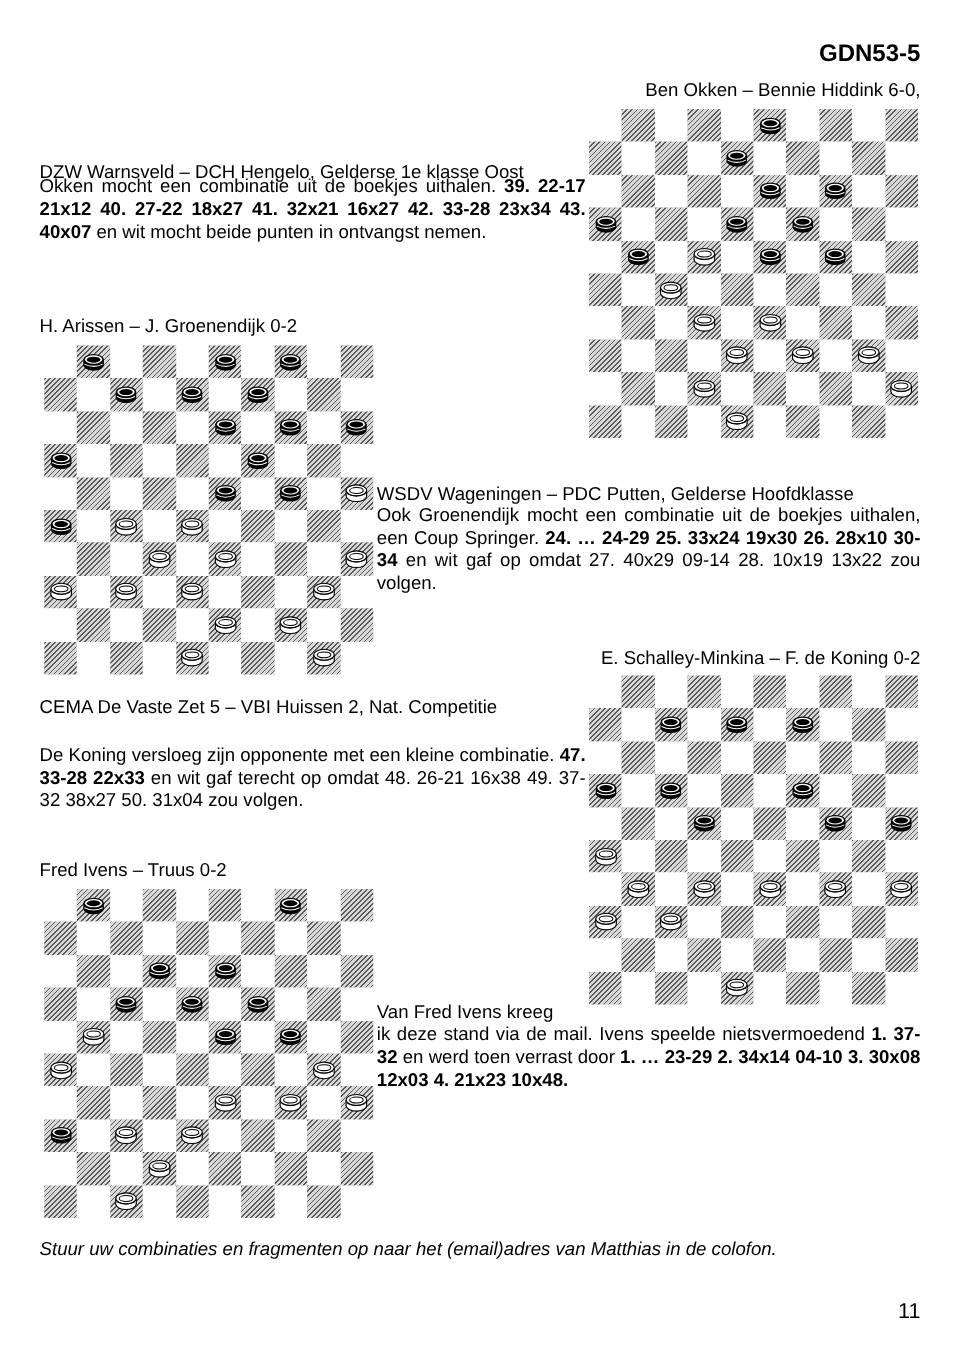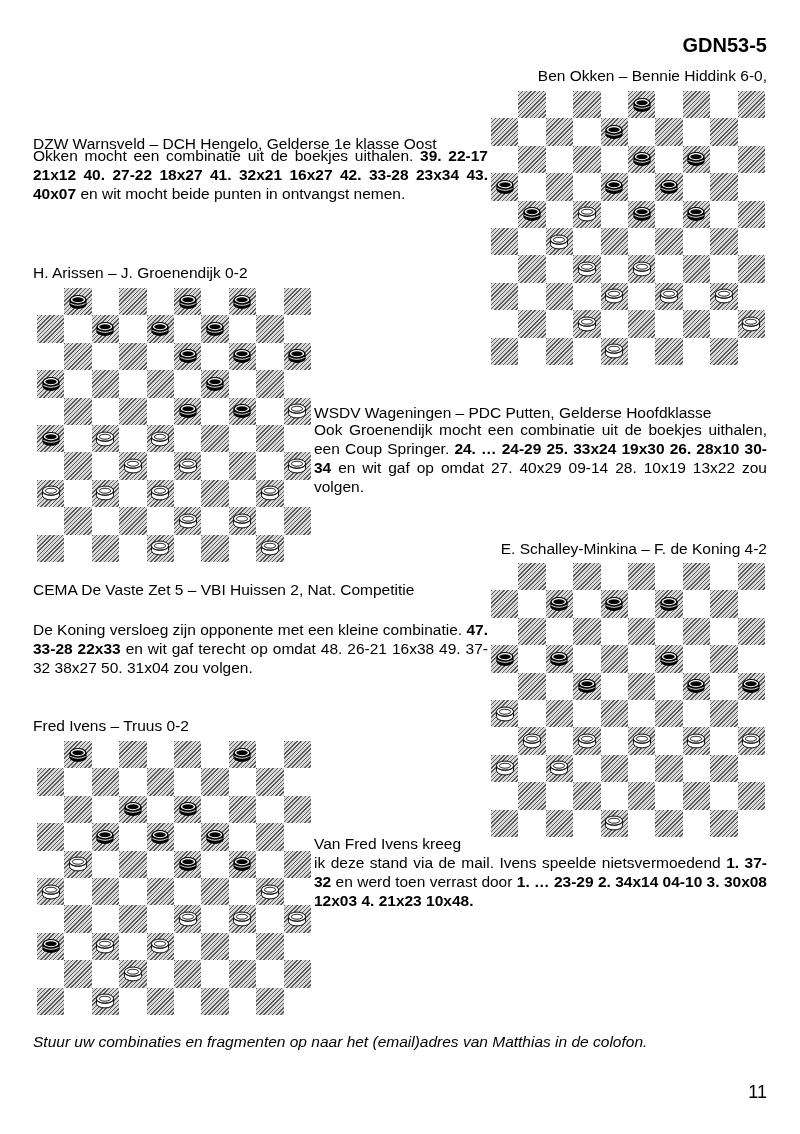--- a/index.html
+++ b/index.html
@@ -798,21 +798,21 @@
           <ellipse cx="10" cy="5.6" rx="6" ry="2.6" fill="#fff" stroke="#000" stroke-width="0.9"></ellipse>
           <path d="M2 8.5 Q10 12.5 18 8.5" stroke="#000" stroke-width="0.8" fill="none"></path>
         </svg>
       </div>
     </div>
     <div class="sq light"></div>
   </div>
 <div class="abs txt" style="left:314px; top:381px;margin-top:22px;">WSDV Wageningen – PDC Putten, Gelderse Hoofdklasse</div>
 <div class="abs txt just" style="left:314px; top:420px; width:453px;"><span>Ook Groenendijk mocht een combinatie uit de boekjes uithalen, een Coup Springer. </span><b>24. … 24-29 25. 33x24 19x30 26. 28x10 30-34</b><span> en wit gaf op omdat 27. 40x29 09-14 28. 10x19 13x22 zou volgen.</span></div>
 
-<div class="abs txt right" style="right:33px; top:539px;">E. Schalley-Minkina – F. de Koning 4-2</div>
+<div class="abs txt right" style="right:33px; top:539px;">E. Schalley-Minkina – F. de Koning 0-2</div>
 <div class="board" style="left:491px; top:563px;">
     <div class="sq light"></div>
     <div class="sq dark"></div>
     <div class="sq light"></div>
     <div class="sq dark"></div>
     <div class="sq light"></div>
     <div class="sq dark"></div>
     <div class="sq light"></div>
     <div class="sq dark"></div>
     <div class="sq light"></div>

